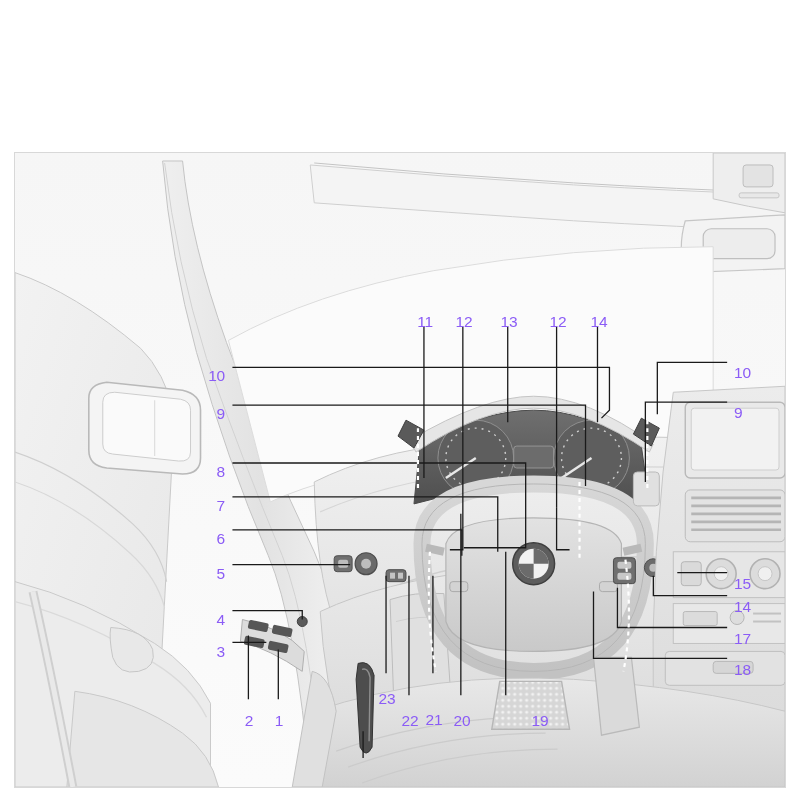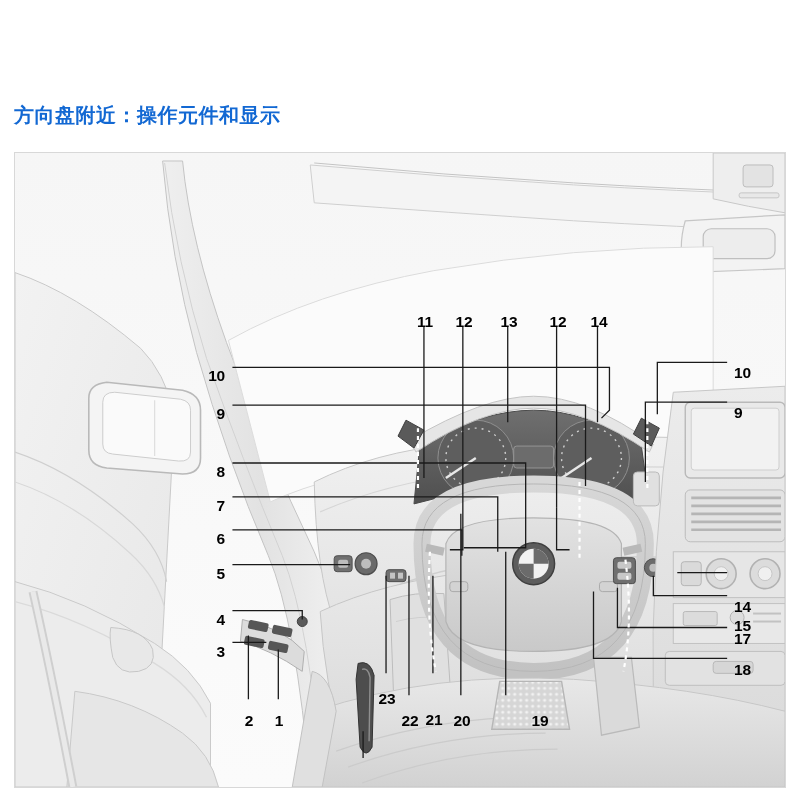--- a/index.html
+++ b/index.html
@@ -51,36 +51,35 @@
     border: 1px solid #d8d8d8;
     box-sizing: border-box;
     background: #ffffff;
     overflow: hidden;
   }
   #figure svg { display:block; width:100%; height:100%; }
 
   .callout {
     position: absolute;
     font-size: 15.5px;
-    font-weight: bold;
-    color: #000000;
+    font-weight: normal;
+    color: #8b5cf6;
     line-height: 1;
     font-family: "Liberation Sans", "DejaVu Sans", sans-serif;
     white-space: nowrap;
     letter-spacing: -0.2px;
   }
   .callout.right-anchor { transform: translateX(-100%); }
   .callout.center-anchor { transform: translateX(-50%); }
 </style>
 </head>
 <body>
 
 <div id="page">
 
-  <div class="section-title">方向盘附近：操作元件和显示</div>
 
   <div id="figure">
     <svg viewBox="0 0 772 636" preserveAspectRatio="none">
       <defs>
         <linearGradient id="gRoof" x1="0" y1="0" x2="0" y2="1">
           <stop offset="0" stop-color="#f6f6f6"></stop>
             <stop offset="1" stop-color="#fbfbfb"></stop>
         </linearGradient>
         <linearGradient id="gPillar" x1="0" y1="0" x2="1" y2="0">
           <stop offset="0" stop-color="#efefef"></stop>
@@ -418,19 +417,19 @@
         <div class="callout center-anchor" style="left: 234px; top: 560px;">2</div>
         <div class="callout center-anchor" style="left: 264px; top: 560px;">1</div>
         <div class="callout center-anchor" style="left: 349px; top: 623px; margin-top: 40px;">24</div>
         <div class="callout center-anchor" style="left: 372px; top: 538px; text-align: right;">23</div>
         <div class="callout center-anchor" style="left: 395px; top: 560px;">22</div>
         <div class="callout center-anchor" style="left: 419px; top: 559px;">21</div>
         <div class="callout center-anchor" style="left: 447px; top: 560px;">20</div>
         <div class="callout center-anchor" style="left: 492px; top: 560px; margin-left: 33px;">19</div>
         <div class="callout" style="left: 719px; top: 212px;">10</div>
         <div class="callout" style="left: 719px; top: 252px;">9</div>
-        <div class="callout" style="left: 719px; top: 423px; margin-top: 42px;">15</div>
+        <div class="callout" style="left: 719px; top: 423px;">15</div>
         <div class="callout" style="left: 719px; top: 446px;">14</div>
         <div class="callout" style="left: 719px; top: 478px;">17</div>
         <div class="callout" style="left: 719px; top: 509px;">18</div>
       </div>
   </div>
 </div>
 
 </body></html>

